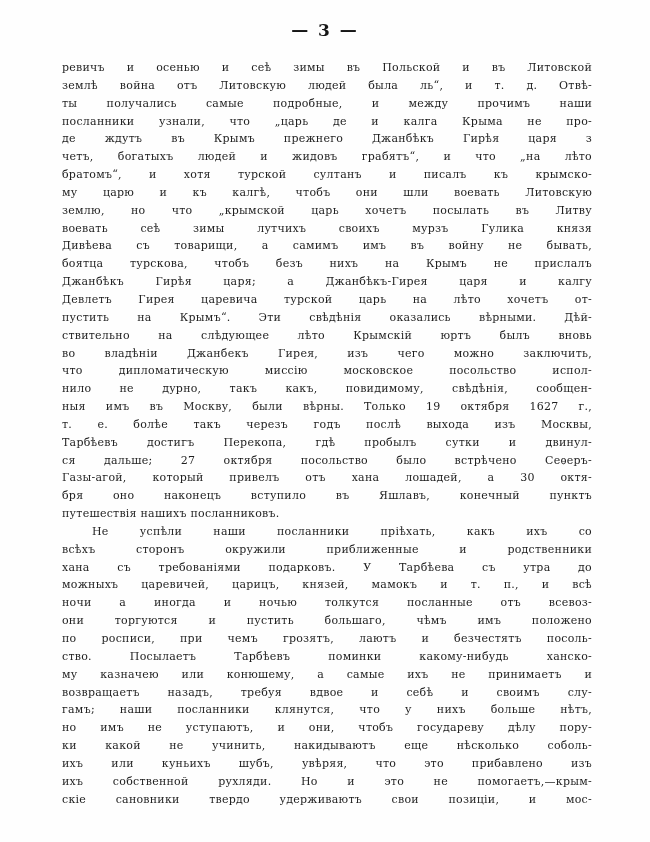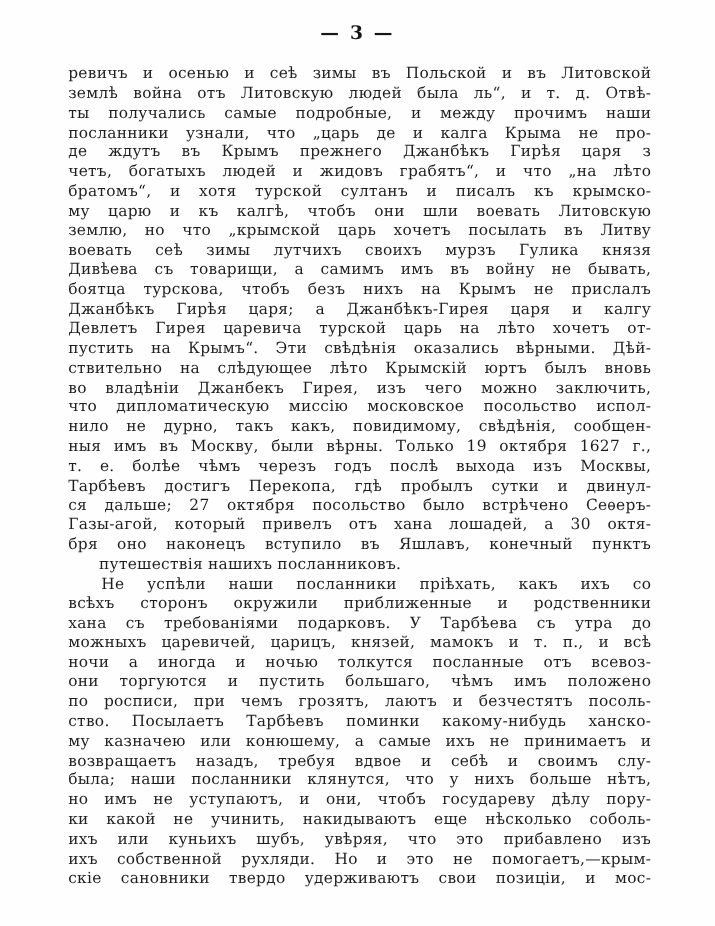--- a/index.html
+++ b/index.html
@@ -25,35 +25,34 @@
     font-size: 17px;
     font-weight: bold;
     letter-spacing: 2px;
     color: #161616;
   }
   .text-block {
     position: absolute;
     top: 59px;
     left: 62px;
     width: 530px;
-    font-size: 14px;
+    font-size: 11px;
     line-height: 17.85px;
     letter-spacing: 0.25px;
   }
   .para { margin: 0; padding: 0; }
   .line {
     text-align: justify;
     text-align-last: justify;
     white-space: normal;
     height: 17.85px;
     overflow: hidden;
   }
   .line.para-end {
     text-align-last: left;
-    margin-left: 28px;
   }
   .line.indent {
     text-indent: 30px;
   }
 </style>
 </head>
 <body>
 
 <div class="scan-page">
 
@@ -75,40 +74,40 @@
       <div class="line">Дивѣева съ товарищи, а самимъ имъ въ войну не бывать,</div>
       <div class="line">боятца турскова, чтобъ безъ нихъ на Крымъ не прислалъ</div>
       <div class="line">Джанбѣкъ Гирѣя царя; а Джанбѣкъ-Гирея царя и калгу</div>
       <div class="line">Девлетъ Гирея царевича турской царь на лѣто хочетъ от-</div>
       <div class="line">пустить на Крымъ“. Эти свѣдѣнія оказались вѣрными. Дѣй-</div>
       <div class="line">ствительно на слѣдующее лѣто Крымскій юртъ былъ вновь</div>
       <div class="line">во владѣніи Джанбекъ Гирея, изъ чего можно заключить,</div>
       <div class="line">что дипломатическую миссію московское посольство испол-</div>
       <div class="line">нило не дурно, такъ какъ, повидимому, свѣдѣнія, сообщен-</div>
       <div class="line">ныя имъ въ Москву, были вѣрны. Только 19 октября 1627 г.,</div>
-      <div class="line">т. е. болѣе чѣмъ черезъ годъ послѣ выхода изъ Москвы,</div>
+      <div class="line">т. е. болѣе такъ черезъ годъ послѣ выхода изъ Москвы,</div>
       <div class="line">Тарбѣевъ достигъ Перекопа, гдѣ пробылъ сутки и двинул-</div>
       <div class="line">ся дальше; 27 октября посольство было встрѣчено Сеѳеръ-</div>
       <div class="line">Газы-агой, который привелъ отъ хана лошадей, а 30 октя-</div>
       <div class="line">бря оно наконецъ вступило въ Яшлавъ, конечный пунктъ</div>
       <div class="line para-end">путешествія нашихъ посланниковъ.</div>
     </div>
 
     <div class="para">
       <div class="line indent">Не успѣли наши посланники пріѣхать, какъ ихъ со</div>
       <div class="line">всѣхъ сторонъ окружили приближенные и родственники</div>
       <div class="line">хана съ требованіями подарковъ. У Тарбѣева съ утра до</div>
       <div class="line">можныхъ царевичей, царицъ, князей, мамокъ и т. п., и всѣ</div>
       <div class="line">ночи а иногда и ночью толкутся посланные отъ всевоз-</div>
       <div class="line">они торгуются и пустить большаго, чѣмъ имъ положено</div>
       <div class="line">по росписи, при чемъ грозятъ, лаютъ и безчестятъ посоль-</div>
       <div class="line">ство. Посылаетъ Тарбѣевъ поминки какому-нибудь ханско-</div>
       <div class="line">му казначею или конюшему, а самые ихъ не принимаетъ и</div>
       <div class="line">возвращаетъ назадъ, требуя вдвое и себѣ и своимъ слу-</div>
-      <div class="line">была; наши посланники клянутся, что у нихъ больше нѣтъ,</div>
+      <div class="line">гамъ; наши посланники клянутся, что у нихъ больше нѣтъ,</div>
       <div class="line">но имъ не уступаютъ, и они, чтобъ государеву дѣлу пору-</div>
       <div class="line">ки какой не учинить, накидываютъ еще нѣсколько соболь-</div>
       <div class="line">ихъ или куньихъ шубъ, увѣряя, что это прибавлено изъ</div>
       <div class="line">ихъ собственной рухляди. Но и это не помогаетъ,—крым-</div>
       <div class="line">скіе сановники твердо удерживаютъ свои позиціи, и мос-</div>
     </div>
 
   </div>
 </div>
 

